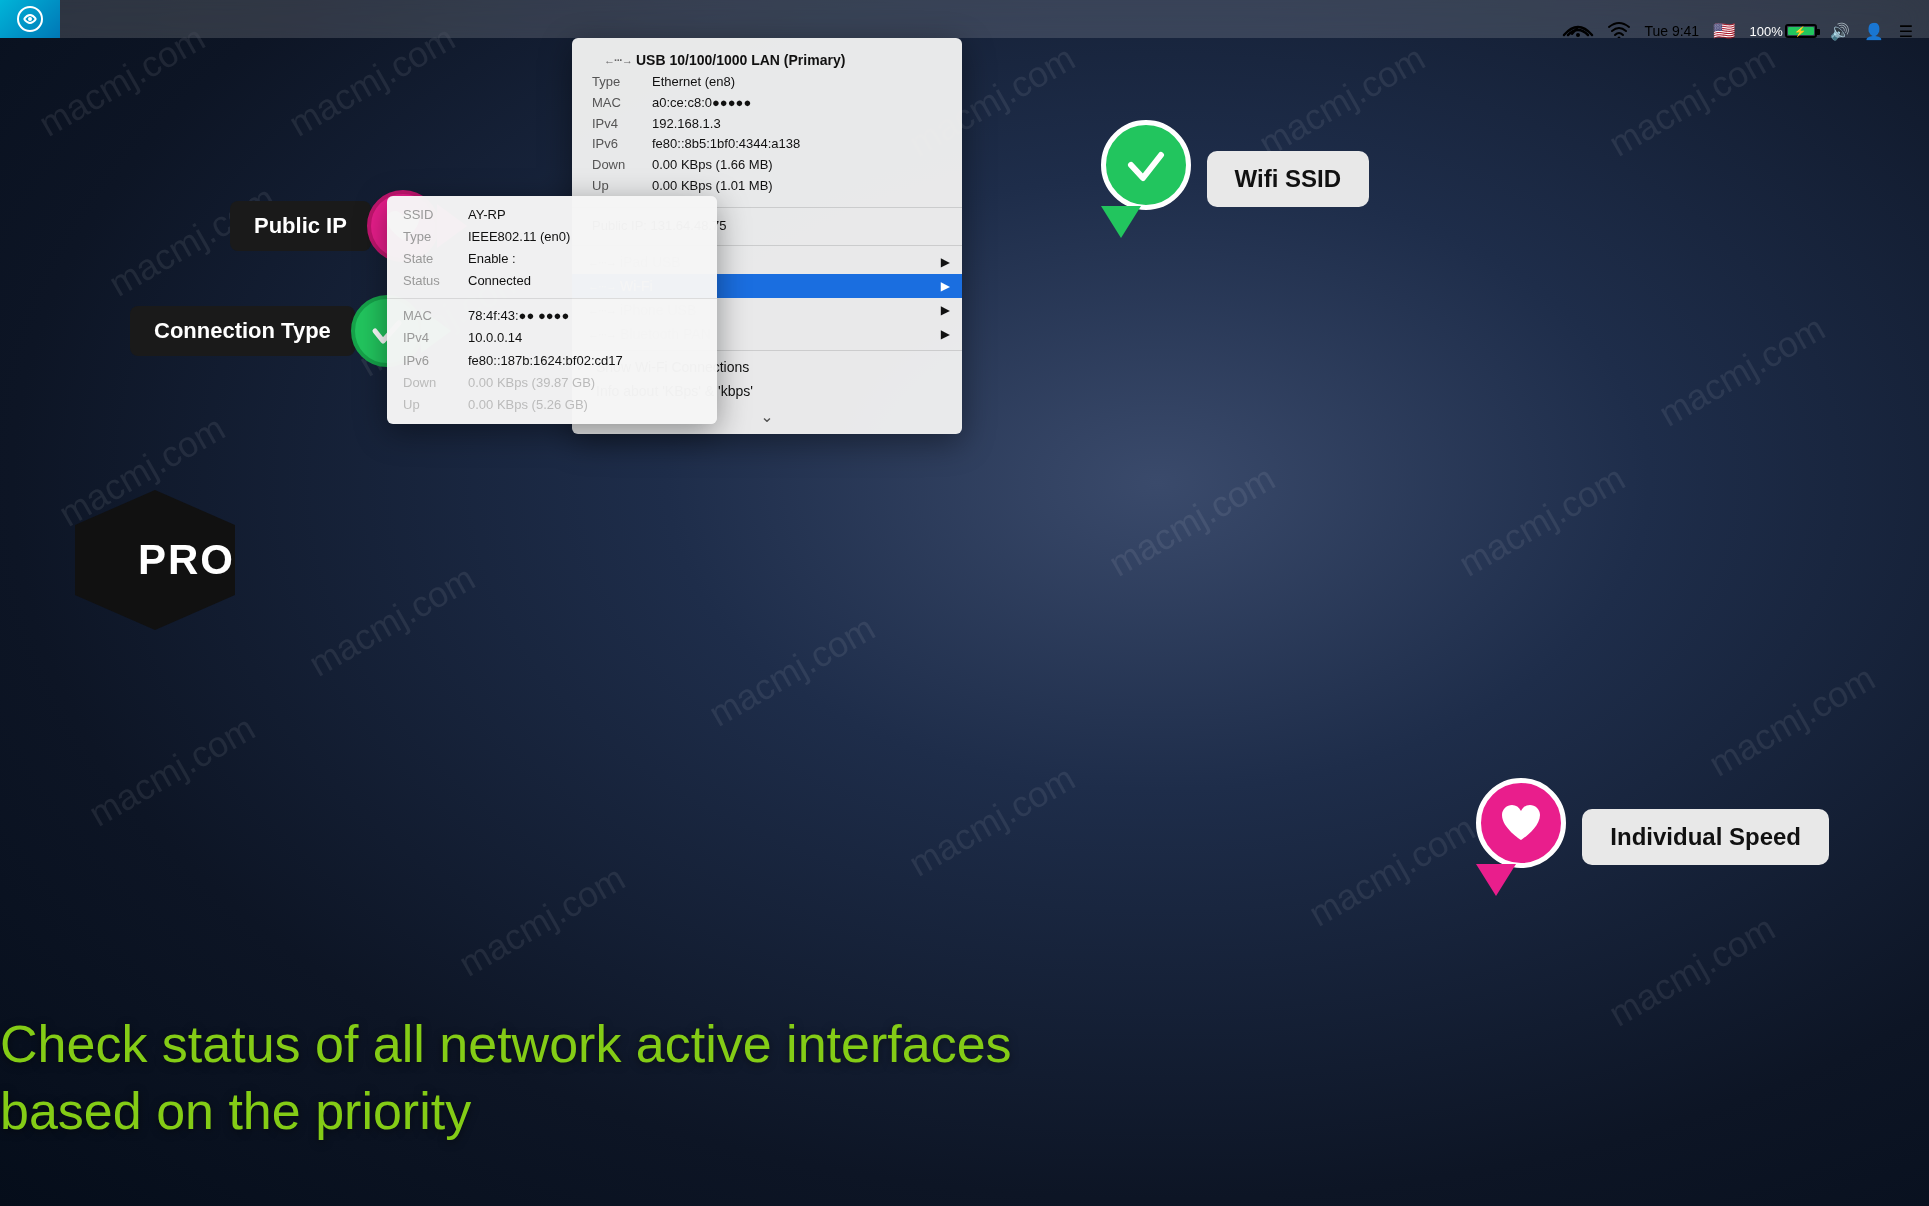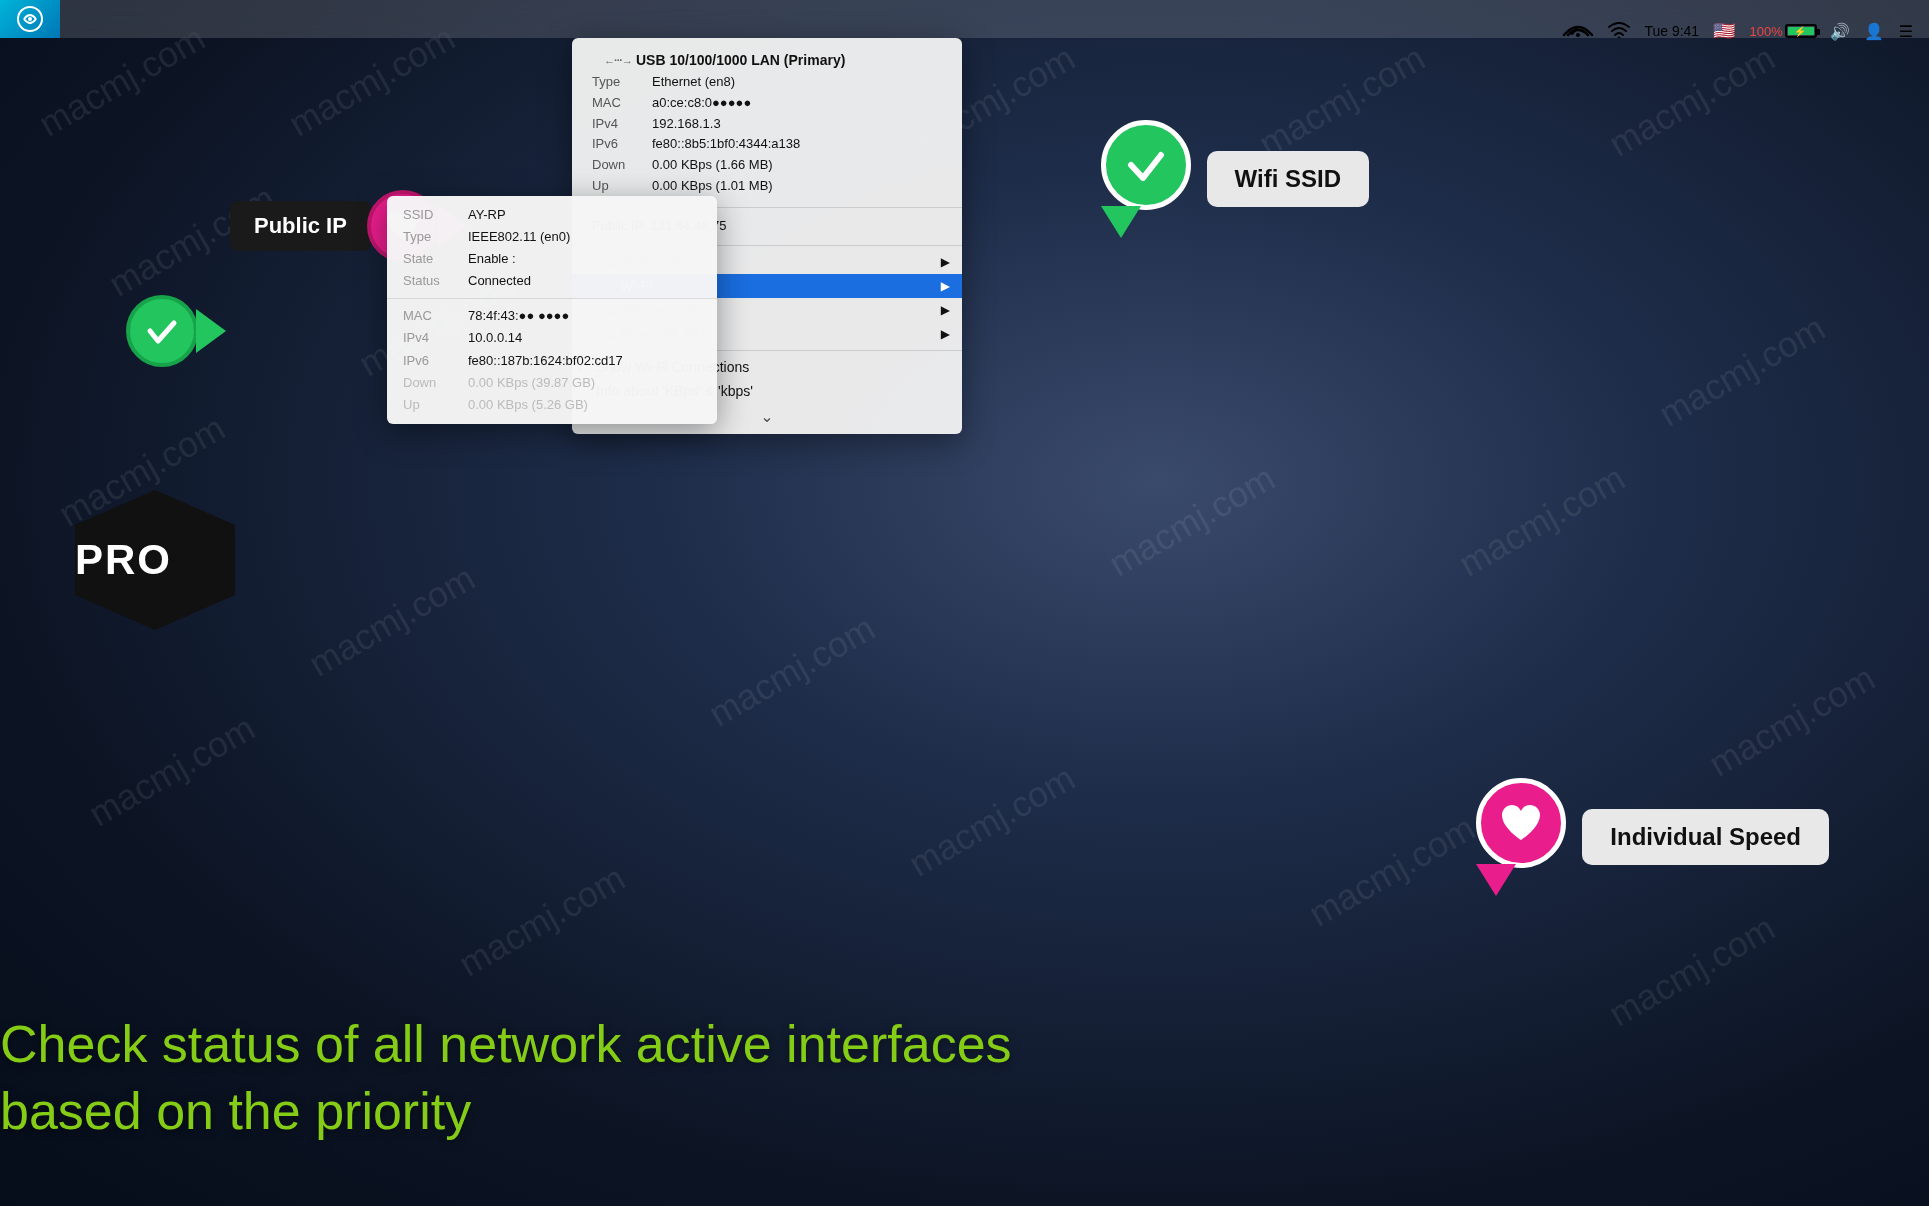--- a/index.html
+++ b/index.html
@@ -263,21 +263,21 @@
       z-index: 50;
     }
 
     .pro-hexagon {
       width: 160px;
       height: 140px;
       background: #111;
       clip-path: polygon(50% 0%, 100% 25%, 100% 75%, 50% 100%, 0% 75%, 0% 25%);
       display: flex;
       align-items: center;
-      justify-content: flex-start;
+      justify-content: flex-end;
     }
 
     .pro-text {
       font-size: 42px;
       font-weight: 800;
       color: white;
       letter-spacing: 2px;
     }
 
     
@@ -360,21 +360,21 @@
         <path d="M7 15 Q11 11 15 15" fill="none" stroke="#000" stroke-width="2" stroke-linecap="round"></path>
         <circle cx="11" cy="18" r="1.5" fill="#000"></circle>
       </svg>
     </div>
 
     <span style="font-size:14px;color:#000;font-weight:500;">Tue 9:41</span>
 
     <div style="font-size:18px;">🇺🇸</div>
 
     <div style="display:flex;align-items:center;gap:2px;">
-      <span style="font-size:13px;color:#ef4444;">100%</span>
+      <span style="font-size:13px;color:#ffffff;">100%</span>
       <div style="width:32px;height:14px;border:2px solid #000;border-radius:3px;position:relative;display:flex;align-items:center;padding:1px;">
         <div style="width:100%;height:100%;background:#22c55e;border-radius:1px;"></div>
         <div style="position:absolute;right:-5px;top:3px;width:3px;height:6px;background:#000;border-radius:0 1px 1px 0;"></div>
 
         <div style="position:absolute;inset:0;display:flex;align-items:center;justify-content:center;font-size:10px;color:white;">⚡</div>
       </div>
     </div>
 
     <div style="font-size:16px;">🔊</div>
 
@@ -510,20 +510,21 @@
   <div class="pill-label">Public IP</div>
   <div class="pill-circle pink">
     <svg width="40" height="40" viewBox="0 0 40 40">
       <path d="M20 34 C20 34 4 24 4 13 C4 8 8 5 12 5 C15 5 18 7 20 10 C22 7 25 5 28 5 C32 5 36 8 36 13 C36 24 20 34 20 34Z" fill="white"></path>
     </svg>
   </div>
   <div class="pill-arrow pink"></div>
 </div>
 
 <div class="pill-badge" style="left:130px;top:295px;">
+  <div class="pill-label">Connection Type</div>
   <div class="pill-circle green">
     <svg width="40" height="40" viewBox="0 0 40 40">
       <path d="M8 20 L16 30 L32 12" fill="none" stroke="white" stroke-width="5" stroke-linecap="round" stroke-linejoin="round"></path>
     </svg>
   </div>
   <div class="pill-arrow green"></div>
 </div>
 
 <div style="position:absolute;right:560px;top:120px;display:flex;align-items:center;gap:16px;">
   <div style="position:relative;">

